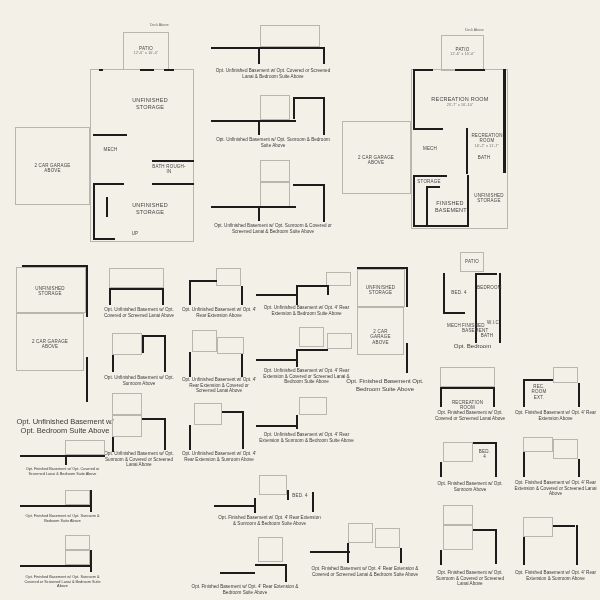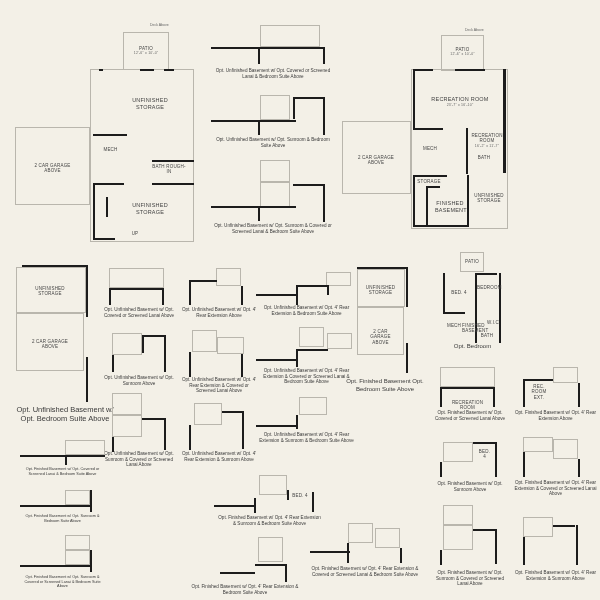--- a/index.html
+++ b/index.html
@@ -5,21 +5,21 @@
   html,body{margin:0;padding:0;}
   body{width:600px;height:600px;background:#f3f0e7;position:relative;overflow:hidden;font-family:"Liberation Sans",sans-serif;color:#3a3a3a;}
   .plan{position:absolute;}
   .wall{position:absolute;background:#1c1c1c;}
   .thin{position:absolute;border:1px solid #b9b6ad;box-sizing:border-box;}
   .room-label{position:absolute;font-size:4.5px;text-align:center;line-height:1.2;letter-spacing:.2px;color:#444;text-transform:uppercase;}
   .room-label.big{font-size:5.5px;}
   .dim{display:block;font-size:3.5px;color:#666;text-transform:none;}
   .caption{position:absolute;font-size:6px;line-height:1.25;text-align:center;color:#3a3a3a;}
   .caption.sm{font-size:4.6px;}
-  .caption.lg{font-size:7.5px;}
+  .caption.lg{font-size:7.5px;margin-top:12px;}
   .deck{position:absolute;font-size:3.5px;color:#666;}
 </style>
 </head>
 <body>
 
 <div class="plan" style="left:0;top:0;width:200px;height:250px;">
   <div class="deck" style="left:150px;top:23px;">Deck Above</div>
   <div class="thin" style="left:123px;top:32px;width:46px;height:38px;"></div>
   <div class="room-label" style="left:123px;top:46px;width:46px;">
     <span>PATIO</span>

